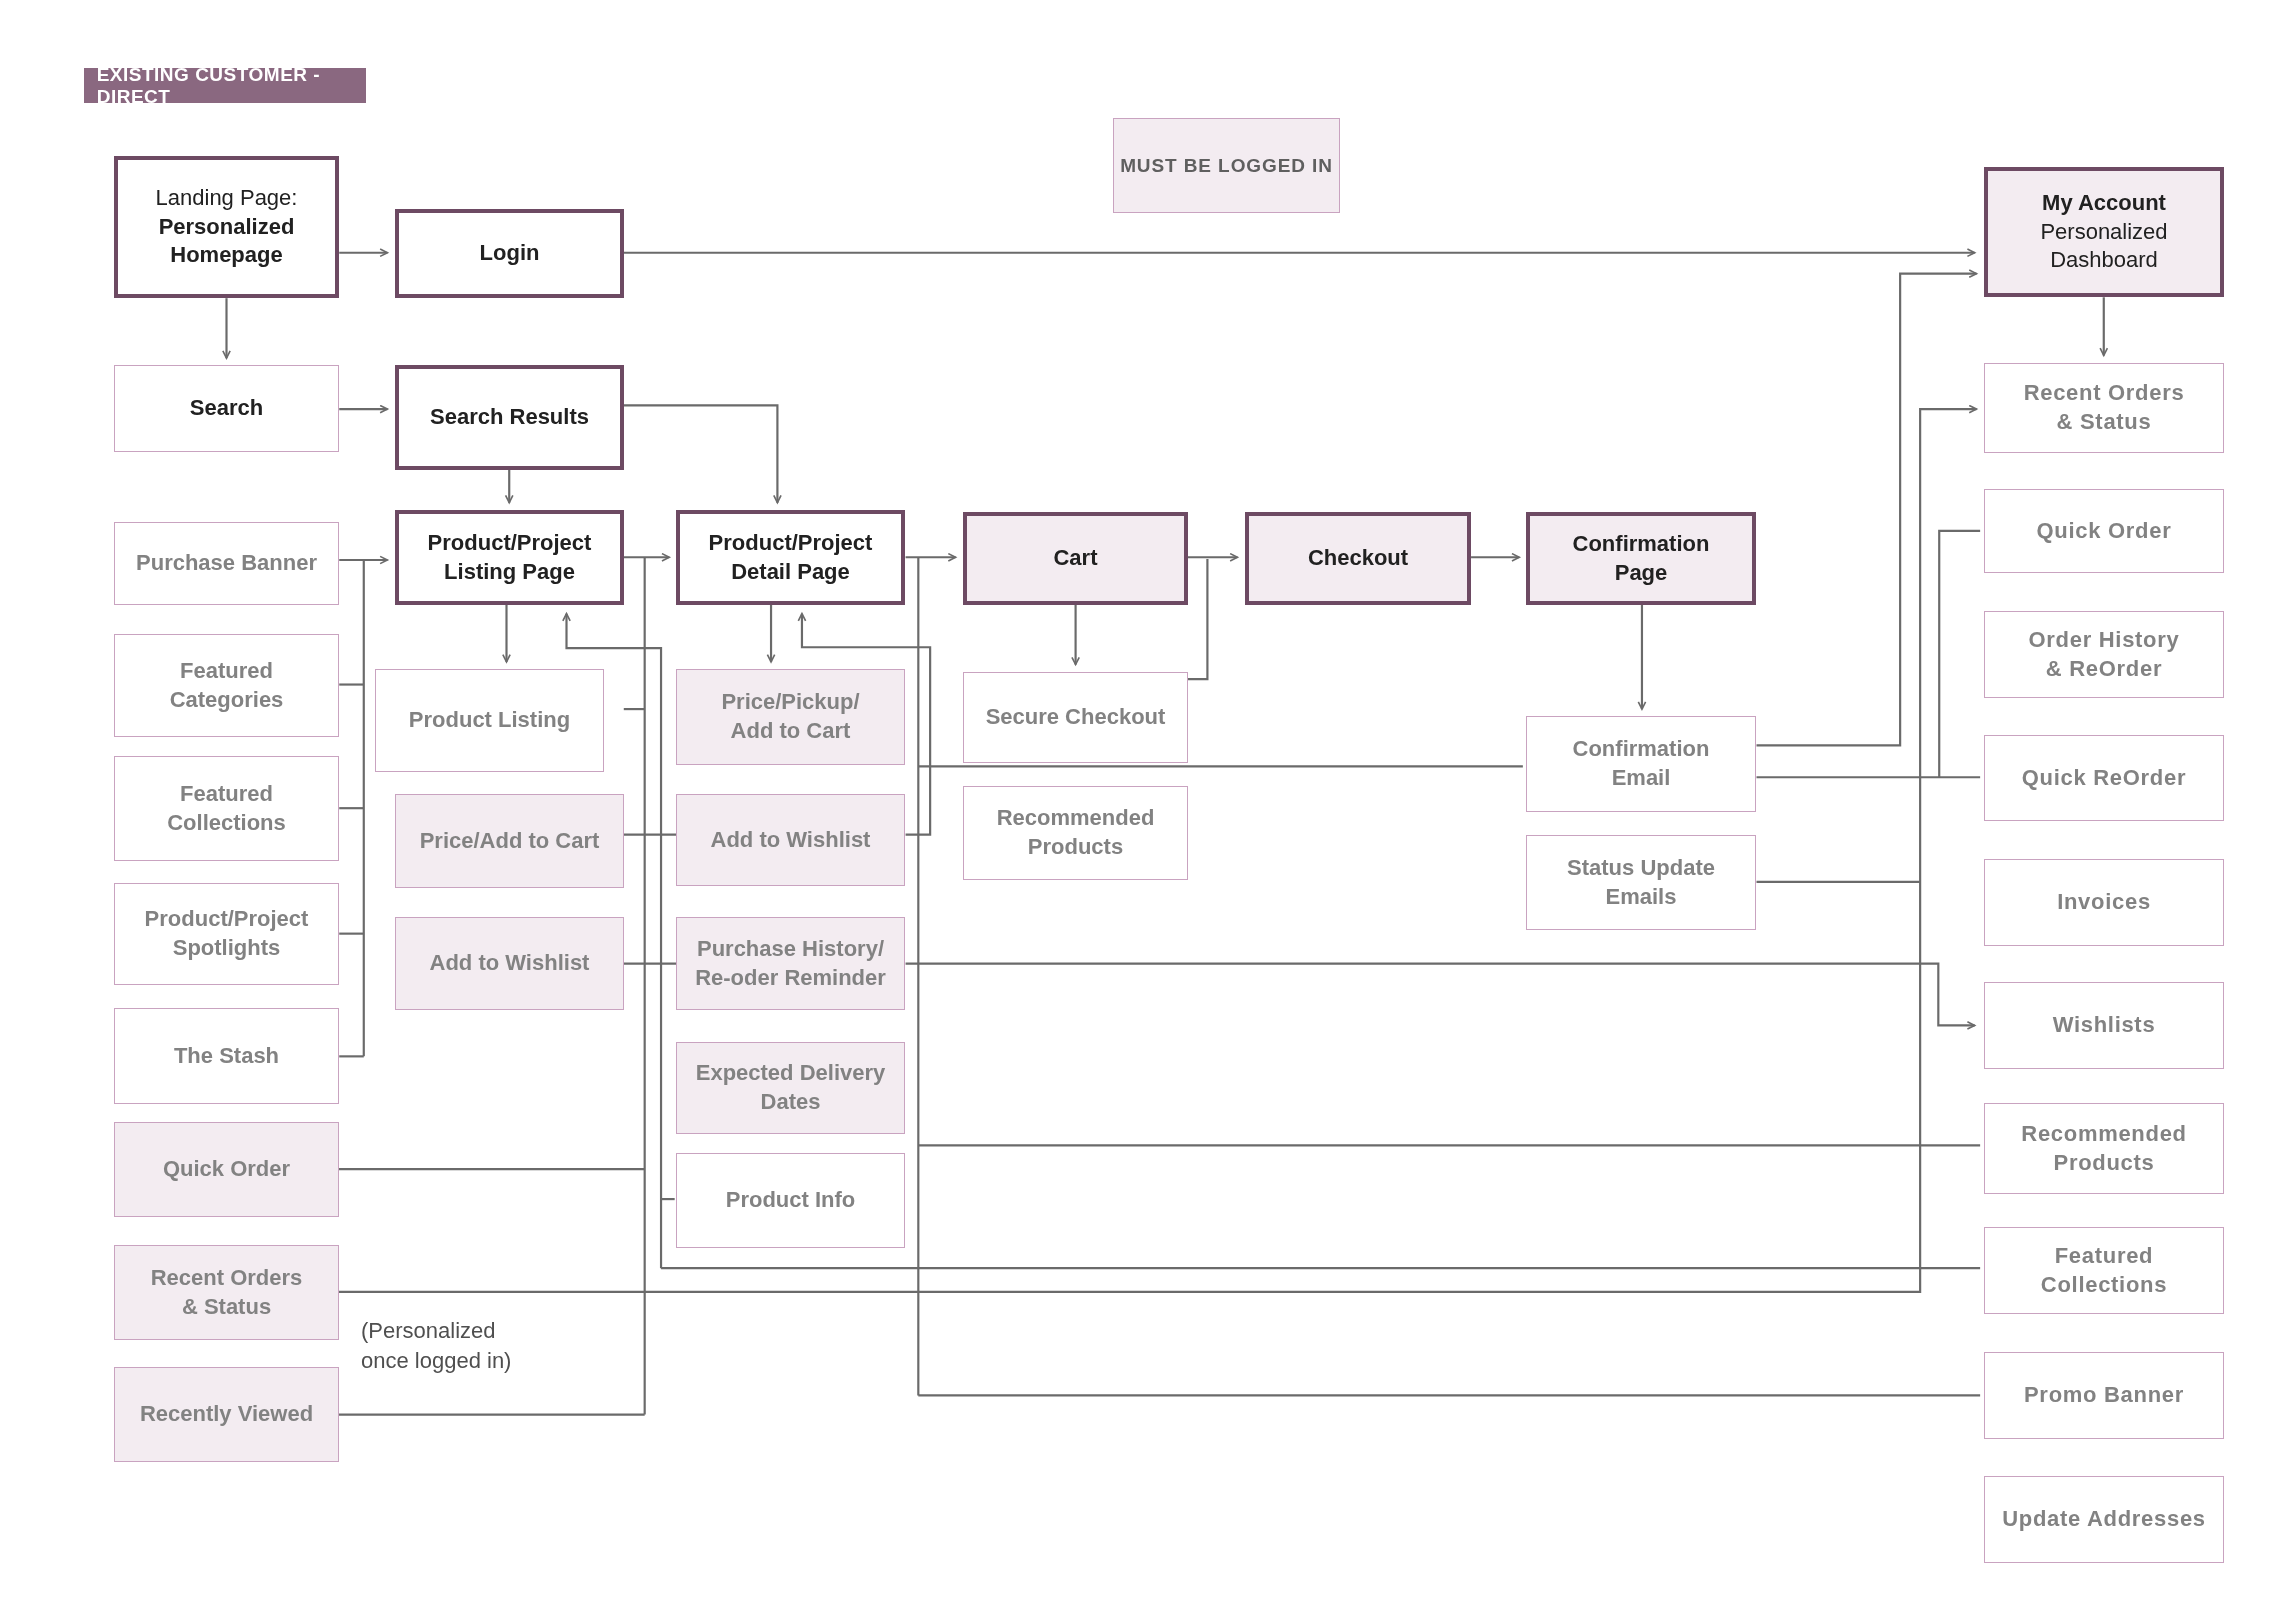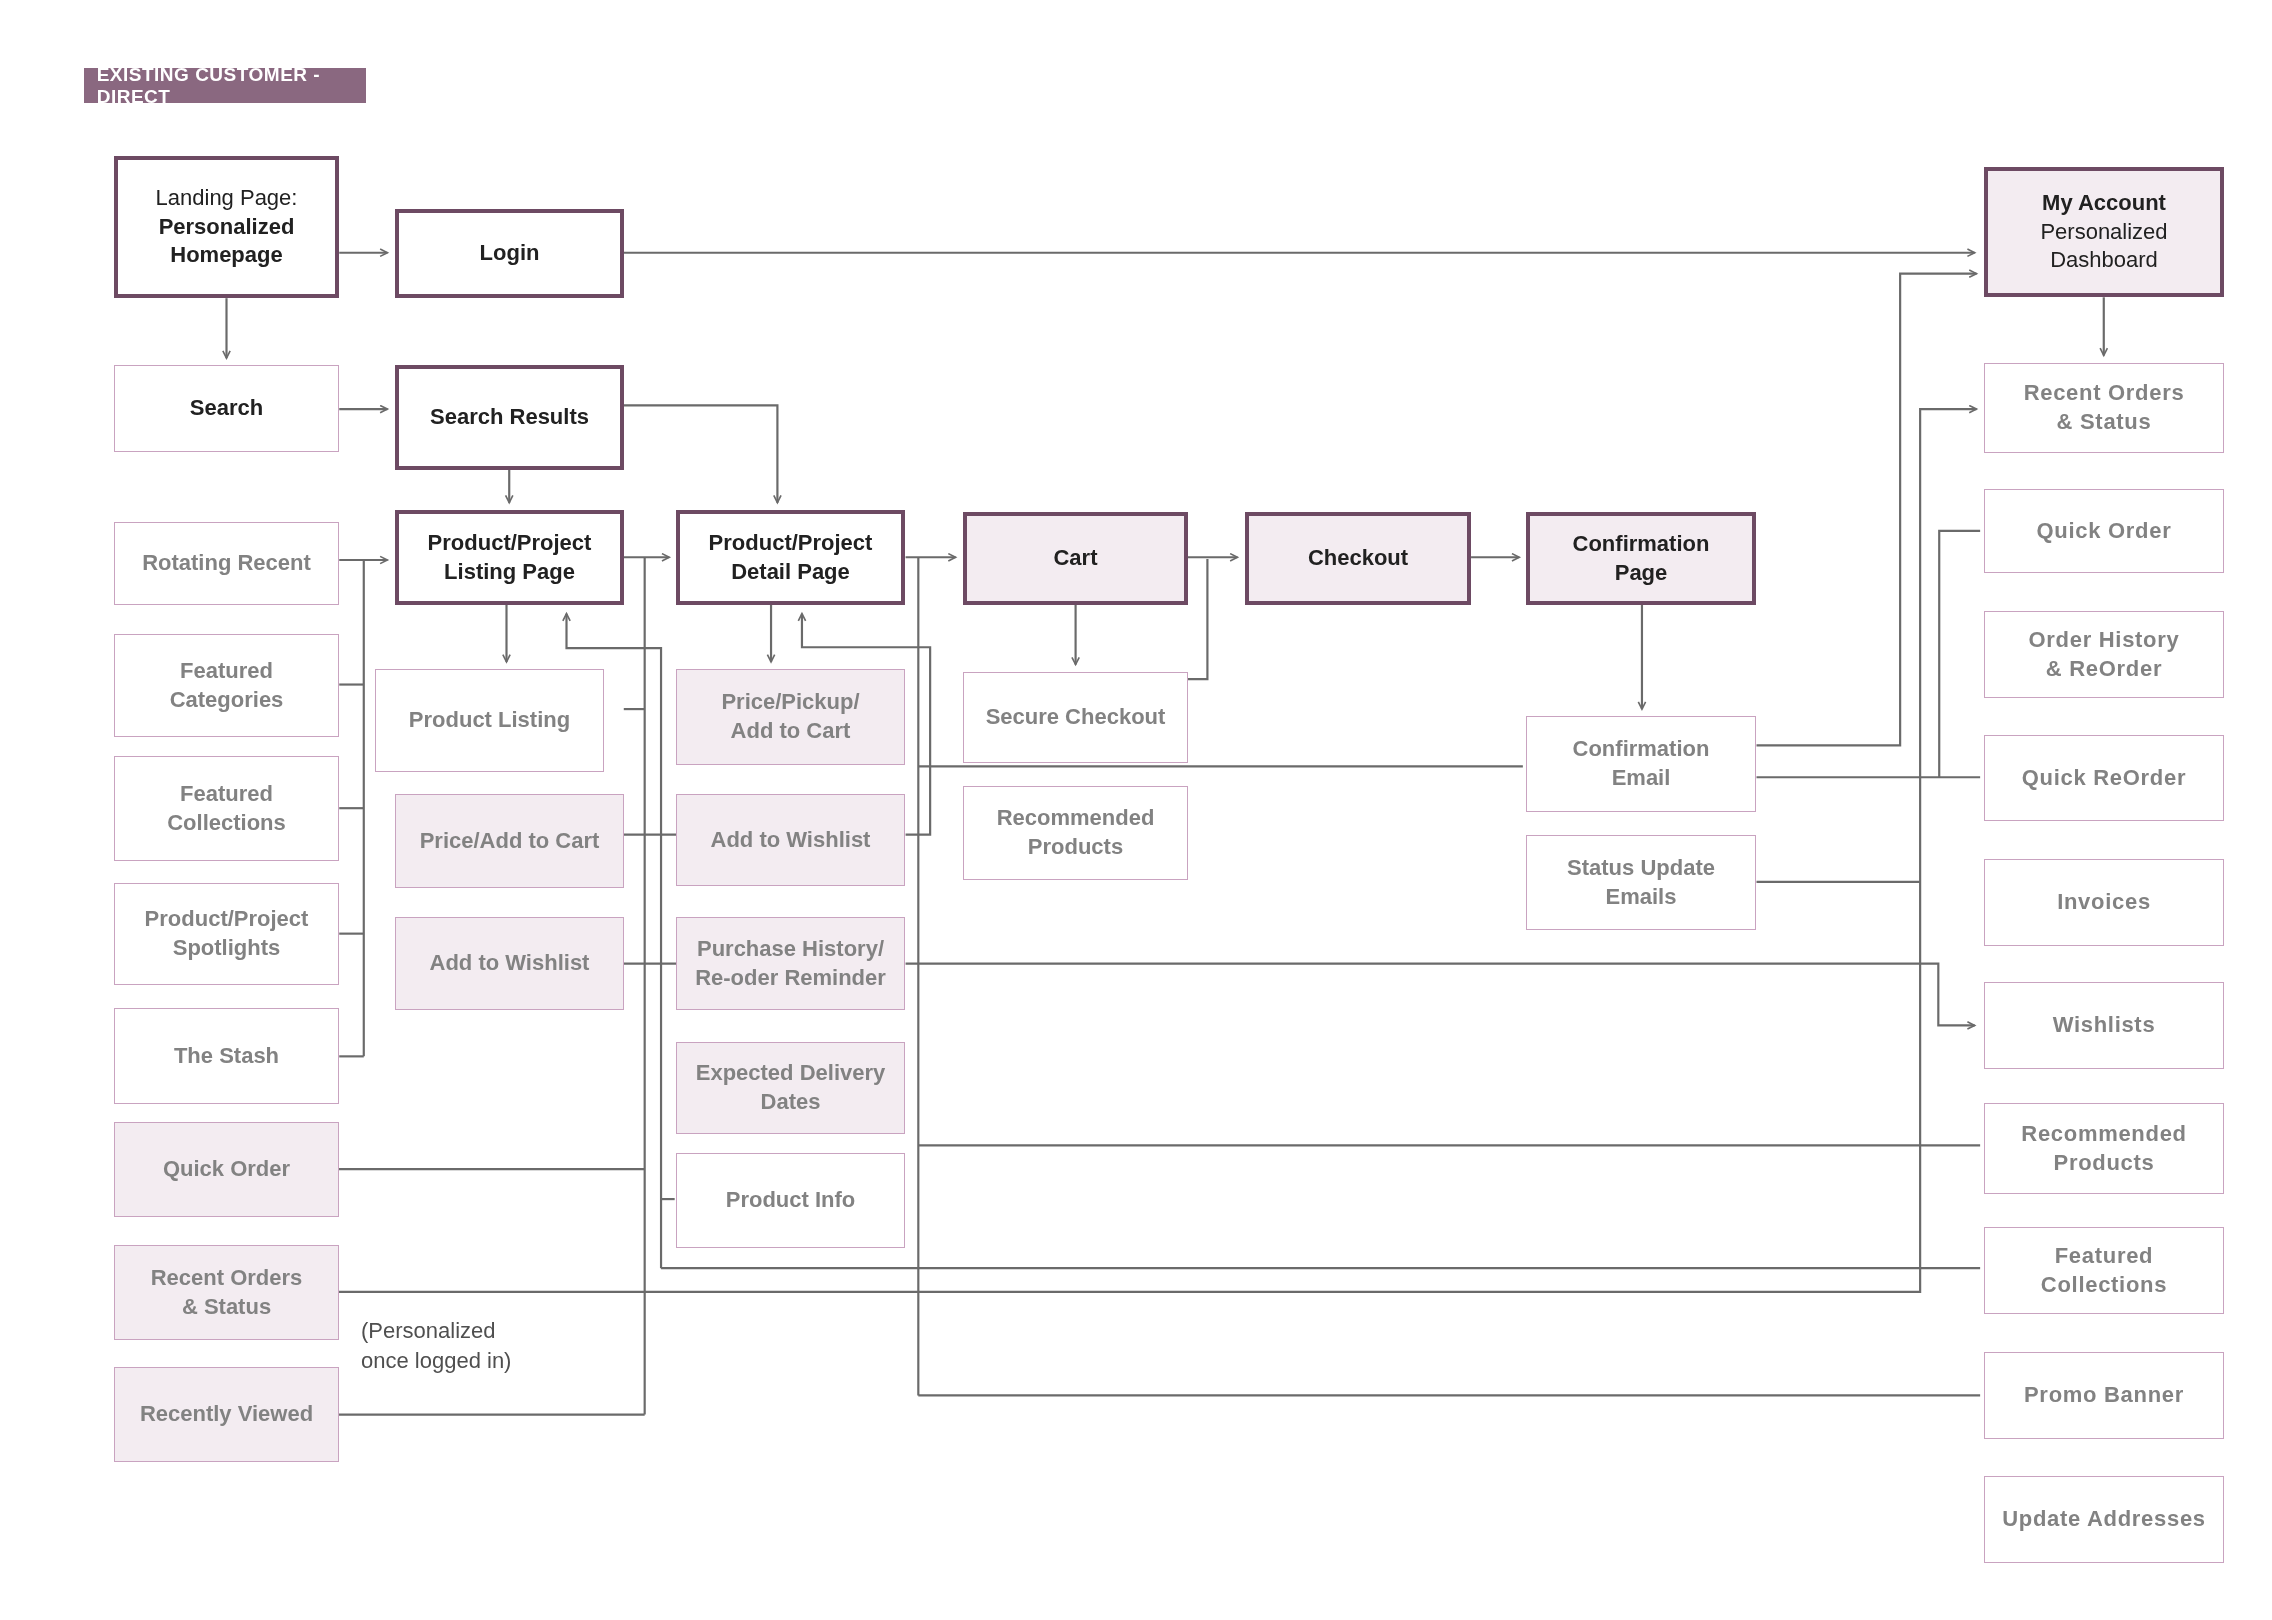--- a/index.html
+++ b/index.html
@@ -83,35 +83,36 @@
         <path d="M400,616 V1162"></path>
         <path d="M373,753 H400"></path>
         <path d="M373,889 H400"></path>
         <path d="M373,1027 H400"></path>
         <path d="M373,1162 H400"></path>
         <path d="M2314,327 V391" marker-end="url(#arr)"></path>
       </g>
   </svg>
 
   <div id="badge">EXISTING CUSTOMER - DIRECT</div>
+  <div id="logged">MUST BE LOGGED IN</div>
   <div id="note">
       <div>(Personalized</div>
       <div>once logged in)</div>
     </div>
   <div id="nodes">
       <div class="node strong" style="left: 114px; width: 225px; top: 156px; height: 142px;">
         <div class="ln-normal">Landing Page:</div>
         <div>Personalized</div>
         <div>Homepage</div>
       </div>
       <div class="node light-black" style="left: 114px; width: 225px; top: 365px; height: 87px;">
         <div>Search</div>
       </div>
       <div class="node light" style="left: 114px; width: 225px; top: 522px; height: 83px;">
-        <div>Rotating Recent</div>
+        <div>Purchase Banner</div>
       </div>
       <div class="node light" style="left: 114px; width: 225px; top: 634px; height: 103px;">
         <div>Featured</div>
         <div>Categories</div>
       </div>
       <div class="node light" style="left: 114px; width: 225px; top: 756px; height: 105px;">
         <div>Featured</div>
         <div>Collections</div>
       </div>
       <div class="node light" style="left: 114px; width: 225px; top: 883px; height: 102px;">

